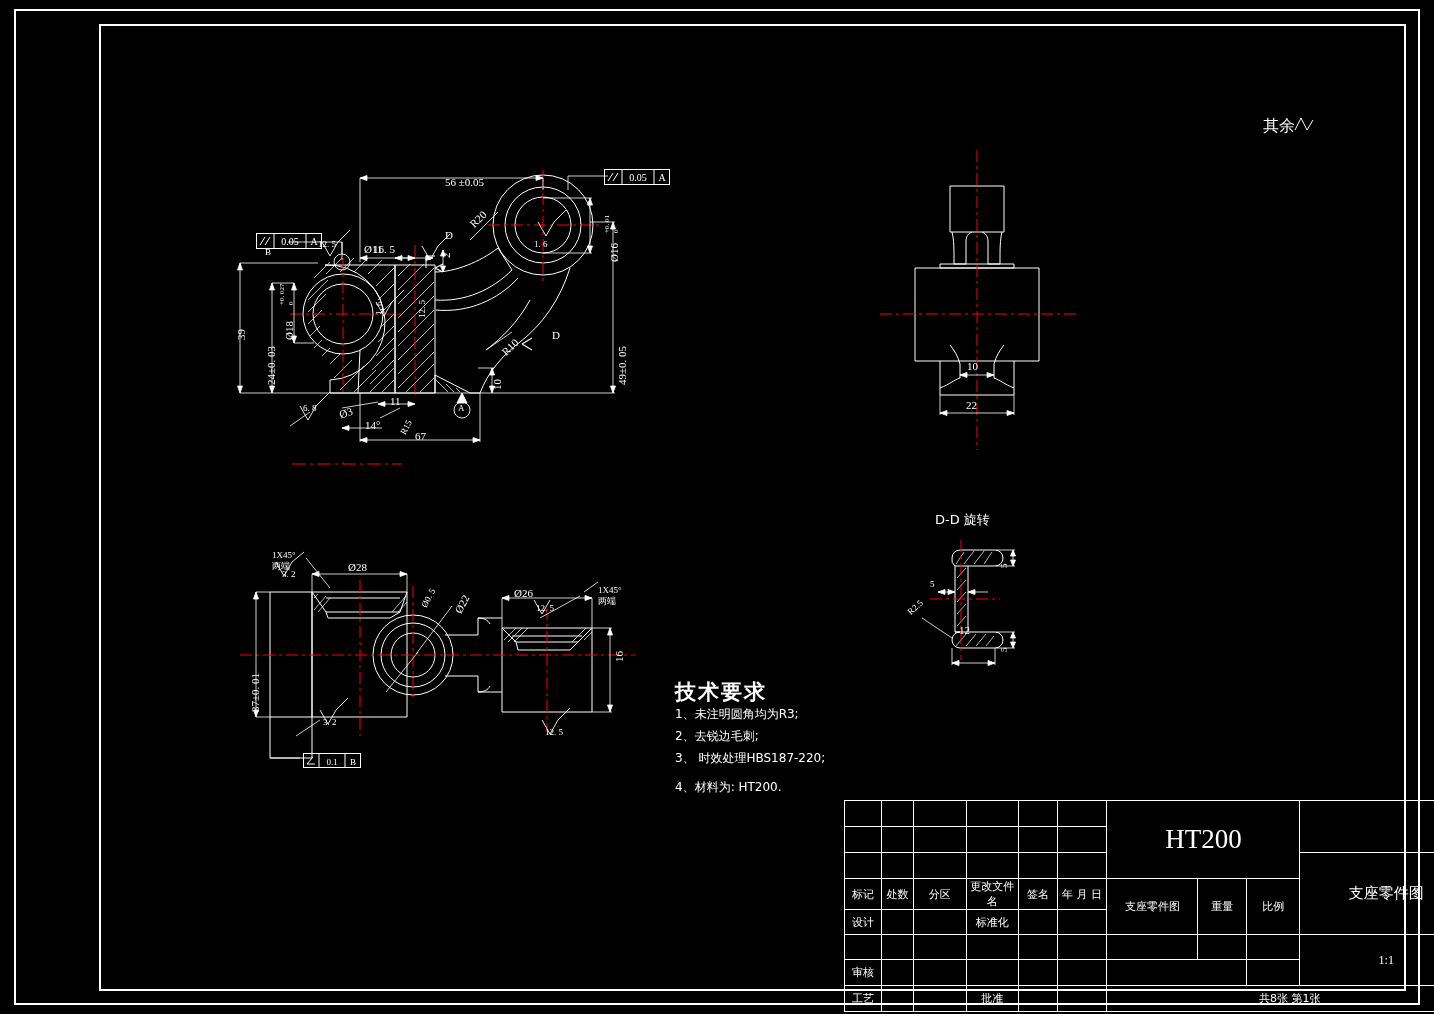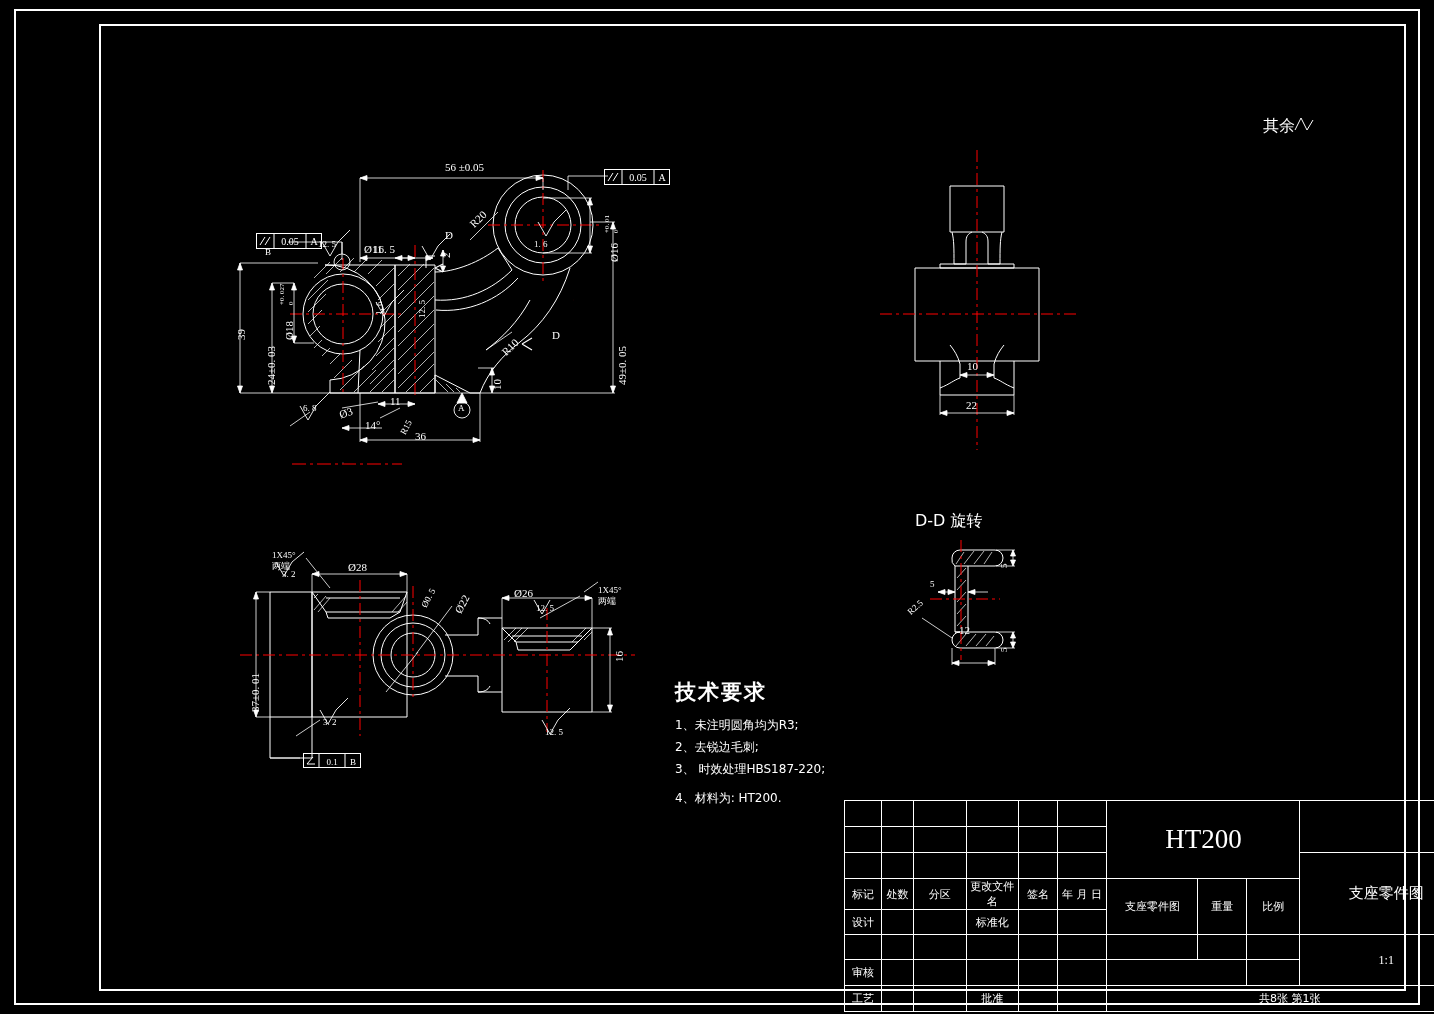--- a/index.html
+++ b/index.html
@@ -233,29 +233,29 @@
       <circle cx="112" cy="112" r="8"></circle>
       <line x1="112" y1="104" x2="112" y2="92"></line>
     </g>
 
     <g stroke="#fff" stroke-width="1.2" fill="none">
       <path d="M205,118 l8,-4 M205,118 l8,4"></path>
       <path d="M292,194 l10,-6 M292,194 l10,6"></path>
     </g>
   </svg>
 
-  <div class="t dim" style="left:445px;top:162px">56 ±0.05</div>
+  <div class="t dim" style="left:445px;top:177px">56 ±0.05</div>
   <div class="t dim" style="left:373px;top:244px">16. 5</div>
   <div class="t dim" style="left:364px;top:244px">Ø11</div>
   <div class="t dim rot90" style="left:236px;top:340px">39</div>
   <div class="t dim rot90" style="left:266px;top:385px">24±0. 03</div>
   <div class="t dim rot90" style="left:284px;top:340px">Ø18</div>
   <div class="t tiny rot90" style="left:279px;top:305px">+0. 027</div>
   <div class="t tiny rot90" style="left:288px;top:305px">0</div>
-  <div class="t dim" style="left:415px;top:431px">36</div>
+  <div class="t dim" style="left:415px;top:431px">67</div>
   <div class="t dim" style="left:390px;top:396px">11</div>
   <div class="t dim rotd" style="left:338px;top:410px;transform:rotate(-18deg)">Ø3</div>
   <div class="t dim" style="left:365px;top:420px">14°</div>
   <div class="t dimsm rotd" style="left:399px;top:432px;transform:rotate(-62deg)">R15</div>
   <div class="t dim rotd" style="left:468px;top:222px;transform:rotate(-45deg)">R20</div>
   <div class="t dim rotd" style="left:500px;top:350px;transform:rotate(-45deg)">R10</div>
   <div class="t dim rot90" style="left:492px;top:390px">10</div>
   <div class="t dim rot90" style="left:441px;top:258px">2</div>
   <div class="t dim rot90" style="left:617px;top:385px">49±0. 05</div>
   <div class="t dim rot90" style="left:609px;top:262px">Ø16</div>
@@ -322,21 +322,21 @@
       <line x1="60" y1="263" x2="134" y2="263"></line>
       <path d="M60,263 l7,-2.5 v5 z"></path>
         <path d="M134,263 l-7,-2.5 v5 z"></path>
       <line x1="60" y1="245" x2="60" y2="265"></line>
       <line x1="134" y1="245" x2="134" y2="265"></line>
     </g>
   </svg>
   <div class="t dim" style="left:967px;top:361px">10</div>
   <div class="t dim" style="left:966px;top:400px">22</div>
 
-  <div class="t cn" style="left:915px;top:513px;font-size:16px">D-D 旋转</div>
+  <div class="t cn" style="left:935px;top:513px;font-size:13px">D-D 旋转</div>
   <svg class="abs" style="left:900px;top:530px" width="170" height="145">
     <g fill="none" stroke="#fff" stroke-width="1" stroke-linejoin="round">
 
       <path d="M52,28 a8,8 0 0,1 8,-8 L95,20 a8,8 0 0,1 0,16 L68,36 L68,102 L95,102 a8,8 0 0,1 0,16 L60,118 a8,8 0 0,1 -8,-8 a8,8 0 0,1 8,-8 L55,102 L55,36 a8,8 0 0,1 -3,-8 z"></path>
       <path d="M55,36 L68,36"></path>
       <path d="M55,102 L68,102"></path>
     </g>
     <g stroke="#fff" stroke-width="0.7">
       <line x1="56" y1="34" x2="64" y2="22"></line>
       <line x1="64" y1="34" x2="74" y2="21"></line>
@@ -514,21 +514,21 @@
   </svg>
 
   <div class="t cn" style="left:1263px;top:118px;font-size:16px">其余</div>
   <svg class="abs" style="left:1293px;top:114px" width="22" height="20">
     <path d="M2,16 L8,4 L14,16" fill="none" stroke="#fff" stroke-width="1"></path>
     <line x1="14" y1="16" x2="20" y2="6" stroke="#fff" stroke-width="1"></line>
   </svg>
 
   <div class="abs" style="left:675px;top:678px">
     <div class="cn techttl">技术要求</div>
-    <div class="cn techln" style="margin-top:11px">1、未注明圆角均为R3;</div>
+    <div class="cn techln" style="">1、未注明圆角均为R3;</div>
     <div class="cn techln" style="margin-top:5px">2、去锐边毛刺;</div>
     <div class="cn techln" style="margin-top:5px">3、 时效处理HBS187-220;</div>
     <div class="cn techln" style="margin-top:12px">4、材料为: HT200.</div>
   </div>
 
   <div id="tb">
     <table>
       <tbody>
           <tr>
         <td style="width:38px;height:25px"></td>

